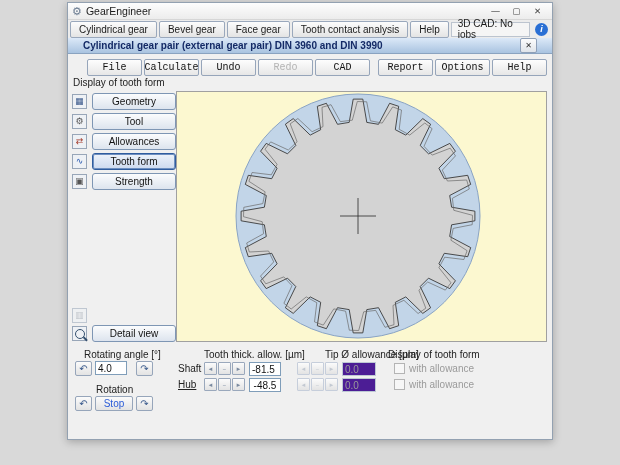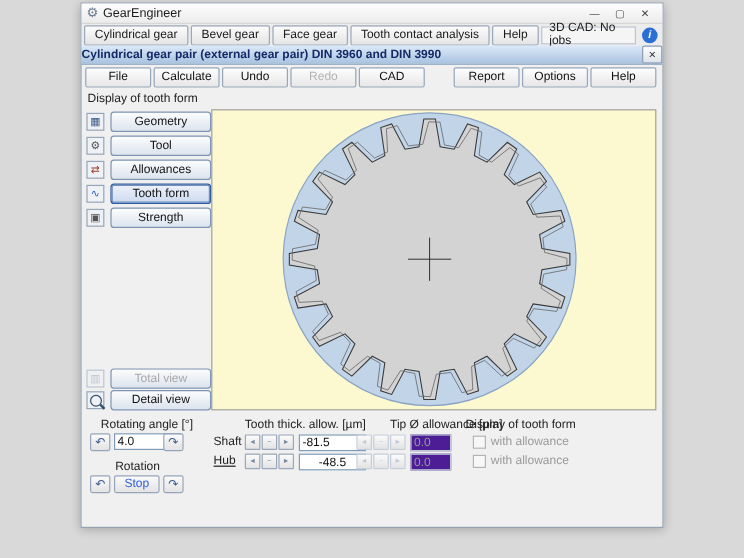--- a/index.html
+++ b/index.html
@@ -29,27 +29,27 @@
     display:flex;align-items:center;padding:0 2px;gap:2px;box-sizing:border-box;}
   .tabbtn{height:15px;padding:0 8px;display:flex;align-items:center;font-size:10px;
     background:linear-gradient(#fcfcfc,#e4e4e4);border:1px solid #9aa8bc;border-radius:2px;color:#1a1a1a;white-space:nowrap;}
   .cad-status{flex:1;height:15px;border:1px solid #bcc4cf;background:#f5f5f5;
     display:flex;align-items:center;padding:0 6px;color:#1a1a1a;box-sizing:border-box;}
   .info-icon{width:13px;height:13px;border-radius:50%;background:#2a6fd4;color:#fff;
     font-size:9px;font-weight:bold;font-style:italic;display:flex;align-items:center;justify-content:center;margin:0 2px 0 3px;flex:none;}
   
   .docbar{position:absolute;top:35px;left:0;right:0;height:16px;
     background:linear-gradient(#dce9f8,#a9c3e0);border-bottom:1px solid #8aa3c0;
-    display:flex;align-items:center;padding:0 0;box-sizing:border-box;}
+    display:flex;align-items:center;padding:0 15px;box-sizing:border-box;}
   .doc-title{font-size:10px;font-weight:bold;color:#142a66;}
   .doc-close{margin-left:auto;width:15px;height:13px;border:1px solid #8fa0b8;border-radius:2px;
     background:linear-gradient(#fcfcfc,#dfe4ea);font-size:8px;color:#333;
     display:flex;align-items:center;justify-content:center;}
   
-  .toolbar{position:absolute;top:53px;left:0;right:0;height:20px;display:flex;align-items:flex-start;padding:0 3px;box-sizing:border-box;}
+  .toolbar{position:absolute;top:53px;left:16px;right:0;height:20px;display:flex;align-items:flex-end;padding:0 3px;box-sizing:border-box;font-family:Liberation Mono, monospace;}
   .tb{width:55px;height:17px;margin-right:2px;display:flex;align-items:center;justify-content:center;
     font-size:10px;background:linear-gradient(#fdfdfd,#e7e7e7);border:1px solid #96a5ba;border-radius:2px;color:#111;box-sizing:border-box;}
   .tb.disabled{color:#b3b3b3;}
   .tb-spacer{flex:1;}
   .section-label{position:absolute;top:74px;left:5px;font-size:10px;color:#222;}
   
   .side-row{position:absolute;left:4px;width:104px;height:17px;display:flex;align-items:center;}
   .side-icon{width:15px;height:15px;margin-right:5px;border:1px solid #98a6b8;background:#eef1f5;
     display:flex;align-items:center;justify-content:center;font-size:9px;line-height:1;box-sizing:border-box;flex:none;}
   .side-btn{flex:1;height:17px;border:1px solid #7e96b4;border-radius:3px;
@@ -74,21 +74,21 @@
   
   .bottom{position:absolute;left:0;top:344px;right:0;height:92px;padding-left:16px;}
   .b-label{position:absolute;font-size:10px;color:#222;white-space:nowrap;}
   .b-label.dim{color:#9a9a9a;}
   .rot-btn{position:absolute;width:17px;height:15px;border:1px solid #96a5ba;border-radius:2px;
     background:linear-gradient(#fbfbfb,#e3e3e3);display:flex;align-items:center;justify-content:center;
     font-size:10px;color:#3a5a8c;box-sizing:border-box;}
   .stop-btn{position:absolute;width:38px;height:15px;border:1px solid #96a5ba;border-radius:2px;
     background:linear-gradient(#fbfbfb,#e3e3e3);display:flex;align-items:center;justify-content:center;
     font-size:10px;color:#2b5cd8;box-sizing:border-box;}
-  input.field{position:absolute;width:56px;height:14px;border:1px solid #7f9db9;background:#fff;
+  input.field{position:absolute;width:32px;height:14px;border:1px solid #7f9db9;background:#fff;
     font-family:inherit;font-size:10px;color:#111;padding:0 2px;box-sizing:border-box;}
   input.field.disabled{background:#4c1d95;color:#9a9a9a;border-color:#bdc8d4;}
   .spin{position:absolute;display:flex;}
   .spin-btn{width:13px;height:13px;margin-right:1px;border:1px solid #9aa8bc;border-radius:1px;
     background:linear-gradient(#fbfbfb,#e3e3e3);display:flex;align-items:center;justify-content:center;
     font-size:6px;color:#7a8aa0;box-sizing:border-box;}
   .spin.disabled .spin-btn{color:#c3c9d2;border-color:#c6cedb;}
   .checkbox{position:absolute;width:11px;height:11px;border:1px solid #b4b4b4;background:#f7f7f7;box-sizing:border-box;}
 </style>
 </head>
@@ -161,21 +161,20 @@
       <circle id="gear-blank" cx="181" cy="124" r="122" fill="#c2d5e8" stroke="#8aa4c4"></circle>
       <path id="gear-main" stroke-width="0.9" d="M172.2,30.4L176.2,7.1L185.8,7.1L189.8,30.4L201.5,32.3L212.6,11.3L221.7,14.3L218.3,37.7L228.8,43.1L245.8,26.6L253.6,32.2L243.2,53.5L251.5,61.8L272.8,51.4L278.4,59.2L261.9,76.2L267.3,86.7L290.7,83.3L293.7,92.4L272.7,103.5L274.6,115.2L297.9,119.2L297.9,128.8L274.6,132.8L272.7,144.5L293.7,155.6L290.7,164.7L267.3,161.3L261.9,171.8L278.4,188.8L272.8,196.6L251.5,186.2L243.2,194.5L253.6,215.8L245.8,221.4L228.8,204.9L218.3,210.3L221.7,233.7L212.6,236.7L201.5,215.7L189.8,217.6L185.8,240.9L176.2,240.9L172.2,217.6L160.5,215.7L149.4,236.7L140.3,233.7L143.7,210.3L133.2,204.9L116.2,221.4L108.4,215.8L118.8,194.5L110.5,186.2L89.2,196.6L83.6,188.8L100.1,171.8L94.7,161.3L71.3,164.7L68.3,155.6L89.3,144.5L87.4,132.8L64.1,128.8L64.1,119.2L87.4,115.2L89.3,103.5L68.3,92.4L71.3,83.3L94.7,86.7L100.1,76.2L83.6,59.2L89.2,51.4L110.5,61.8L118.8,53.5L108.4,32.2L116.2,26.6L133.2,43.1L143.7,37.7L140.3,14.3L149.4,11.3L160.5,32.3Z" fill="#d3d3d3" stroke="#3a3a3a"></path>
       <path id="gear-outline" fill="none" stroke="#6a6a6a" stroke-width="0.7" d="M175.3,28.2L180.3,9.5L189.7,9.8L193.4,28.8L205.2,31.1L215.7,14.9L224.5,18.1L222.2,37.3L232.7,43.1L247.8,31.0L255.1,36.7L247.0,54.3L255.2,63.1L273.2,56.2L278.5,63.9L265.3,78.1L270.4,89.0L289.7,88.0L292.3,97.0L275.4,106.3L276.8,118.3L295.5,123.3L295.2,132.7L276.2,136.4L273.9,148.2L290.1,158.7L286.9,167.5L267.7,165.2L261.9,175.7L274.0,190.8L268.3,198.1L250.7,190.0L241.9,198.2L248.8,216.2L241.1,221.5L226.9,208.3L216.0,213.4L217.0,232.7L208.0,235.3L198.7,218.4L186.7,219.8L181.7,238.5L172.3,238.2L168.6,219.2L156.8,216.9L146.3,233.1L137.5,229.9L139.8,210.7L129.3,204.9L114.2,217.0L106.9,211.3L115.0,193.7L106.8,184.9L88.8,191.8L83.5,184.1L96.7,169.9L91.6,159.0L72.3,160.0L69.7,151.0L86.6,141.7L85.2,129.7L66.5,124.7L66.8,115.3L85.8,111.6L88.1,99.8L71.9,89.3L75.1,80.5L94.3,82.8L100.1,72.3L88.0,57.2L93.7,49.9L111.3,58.0L120.1,49.8L113.2,31.8L120.9,26.5L135.1,39.7L146.0,34.6L145.0,15.3L154.0,12.7L163.3,29.6Z"></path>
       <line x1="163" y1="124" x2="199" y2="124" stroke="#2a2a2a" stroke-width="0.8"></line>
       <line x1="181" y1="106" x2="181" y2="142" stroke="#2a2a2a" stroke-width="0.8"></line>
     </svg>
   </div>
 
   <div class="side-row" style="top:304px;">
     <span class="side-icon icon-total disabled">▥</span>
-    <span class="side-btn disabled">Total view</span>
   </div>
   <div class="side-row" style="top:322px;">
     <span class="side-icon">
         <span class="mag"></span>
       </span>
     <span class="side-btn">Detail view</span>
   </div>
 
   <div class="bottom">
 

